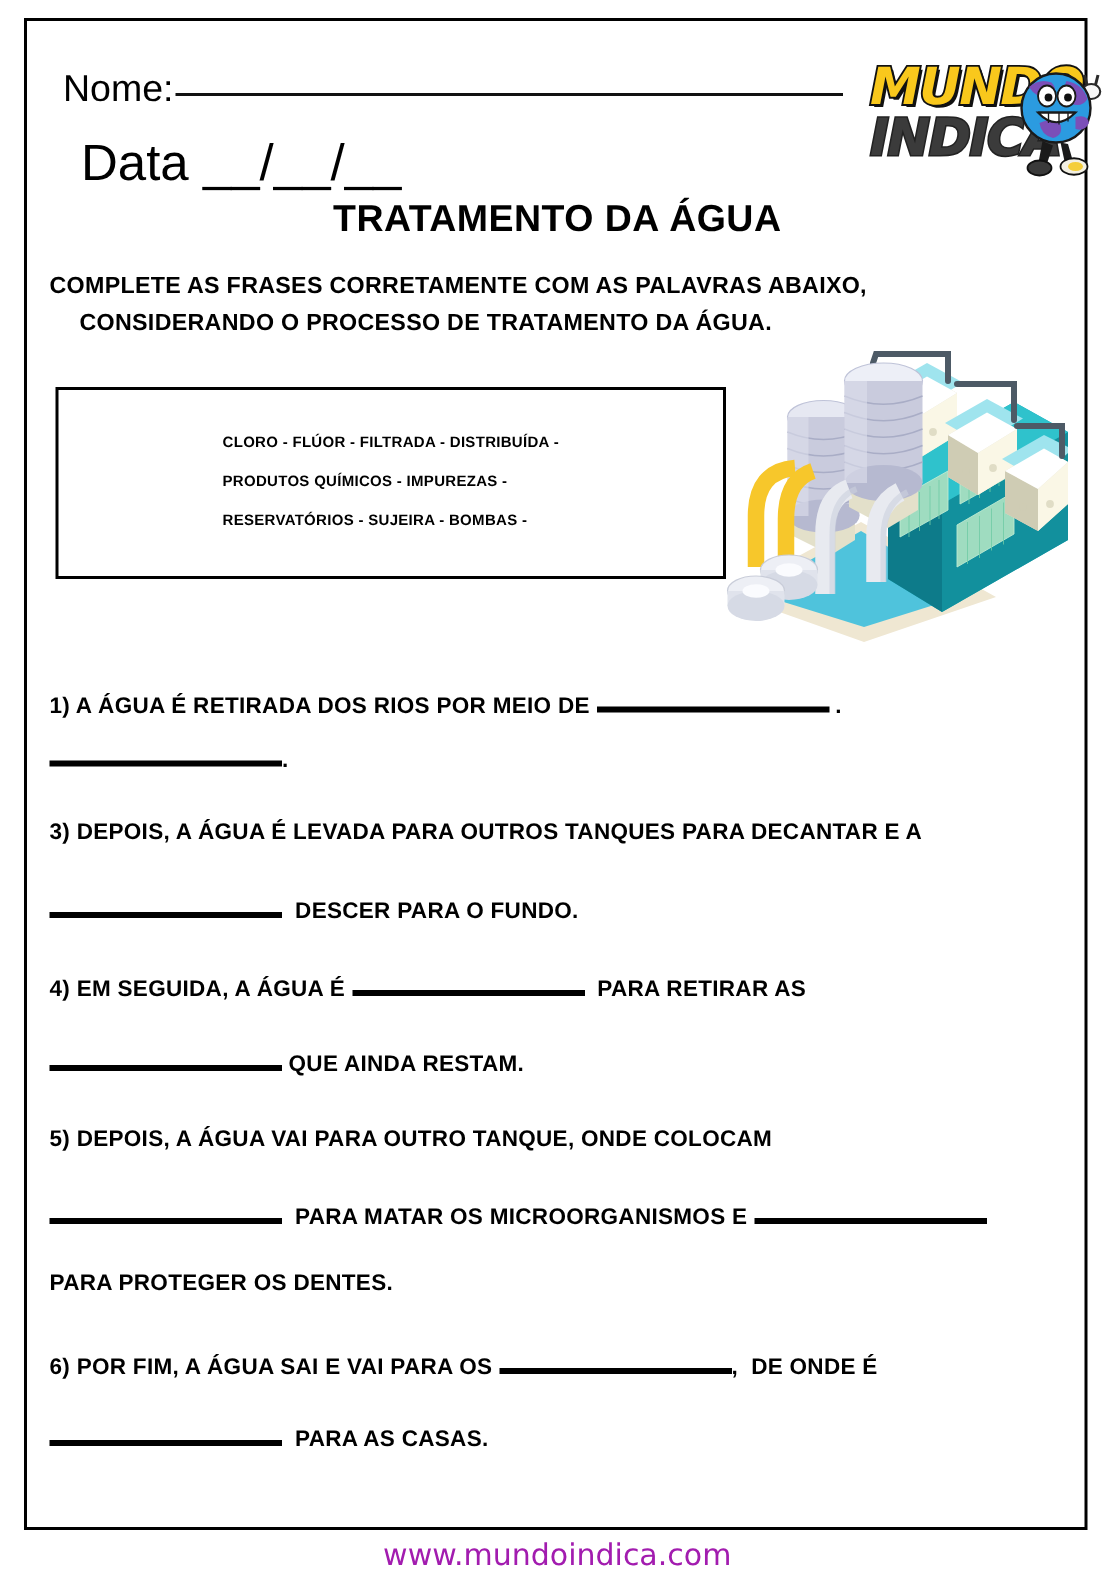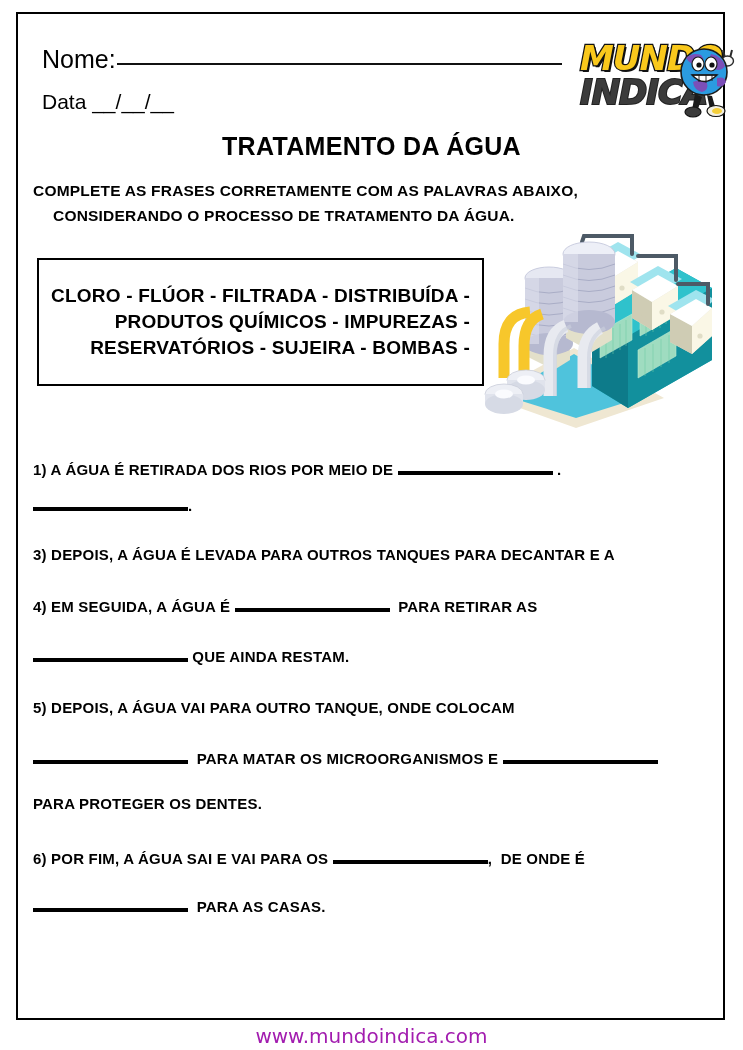--- a/index.html
+++ b/index.html
@@ -51,23 +51,23 @@
   .name-rule {
     flex: 1;
     height: 0;
     border-bottom: 2px solid #111111;
     margin-left: 1px;
     position: relative;
     top: -3px;
   }
   .date-row {
     position: absolute;
-    left: 26px;
+    left: 38px;
     top: 78px;
-    font-size: 21px;
+    font-size: 34px;
     white-space: nowrap;
   }
 
   
   #logo {
     position: absolute;
     left: 561px;
     top: 26px;
     width: 160px;
     height: 86px;
@@ -137,24 +137,24 @@
     top: 258px;
     width: 447px;
     height: 128px;
     border: 2.5px solid #000000;
     box-sizing: border-box;
     display: flex;
     align-items: center;
     justify-content: center;
   }
   #word-bank .wb-inner {
-    font-size: 19px;
+    font-size: 10px;
     font-weight: bold;
     line-height: 26px;
-    text-align: right;
+    text-align: left;
     letter-spacing: 0.2px;
     padding: 0 10px;
   }
 
   
   #illustration {
     position: absolute;
     left: 480px;
     top: 228px;
     width: 232px;
@@ -408,20 +408,24 @@
     <div class="q-line" style="height:52px">
       <span class="blank blank-w"></span>
       <span>.</span>
     </div>
   </div>
 
   <div class="q-block">
     <div class="q-line" style="height:49px">
       <span>3) DEPOIS, A ÁGUA É LEVADA PARA OUTROS TANQUES PARA DECANTAR E A</span>
     </div>
+    <div class="q-line" style="height:52px">
+      <span class="blank blank-w"></span>
+      <span>  DESCER PARA O FUNDO.</span>
+    </div>
   </div>
 
   <div class="q-block">
     <div class="q-line" style="height:50px">
       <span>4) EM SEGUIDA, A ÁGUA É </span>
       <span class="blank blank-w"></span>
       <span>  PARA RETIRAR AS</span>
     </div>
     <div class="q-line" style="height:54px">
       <span class="blank blank-w"></span>

